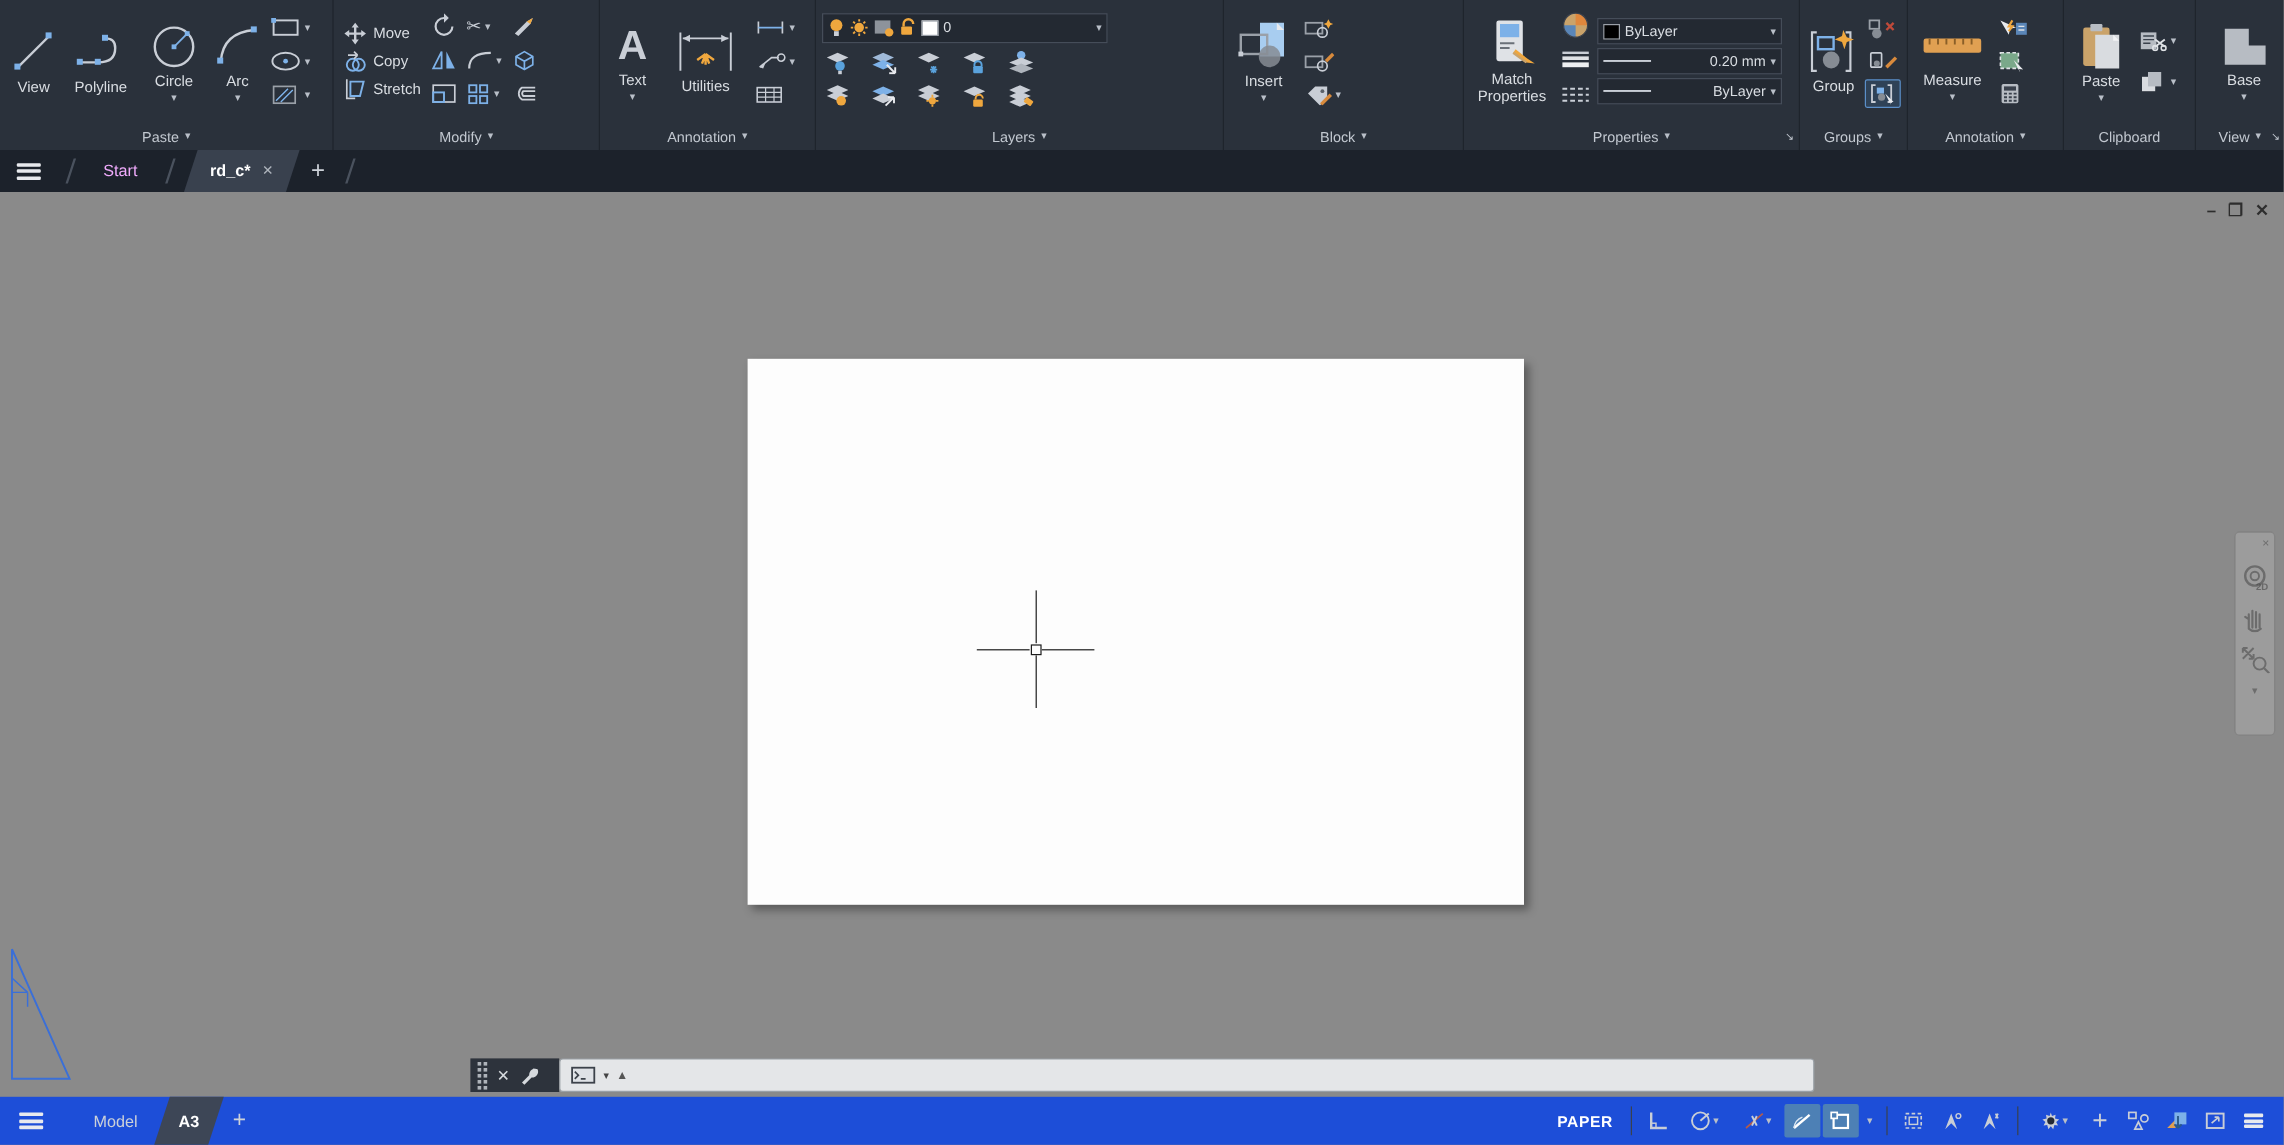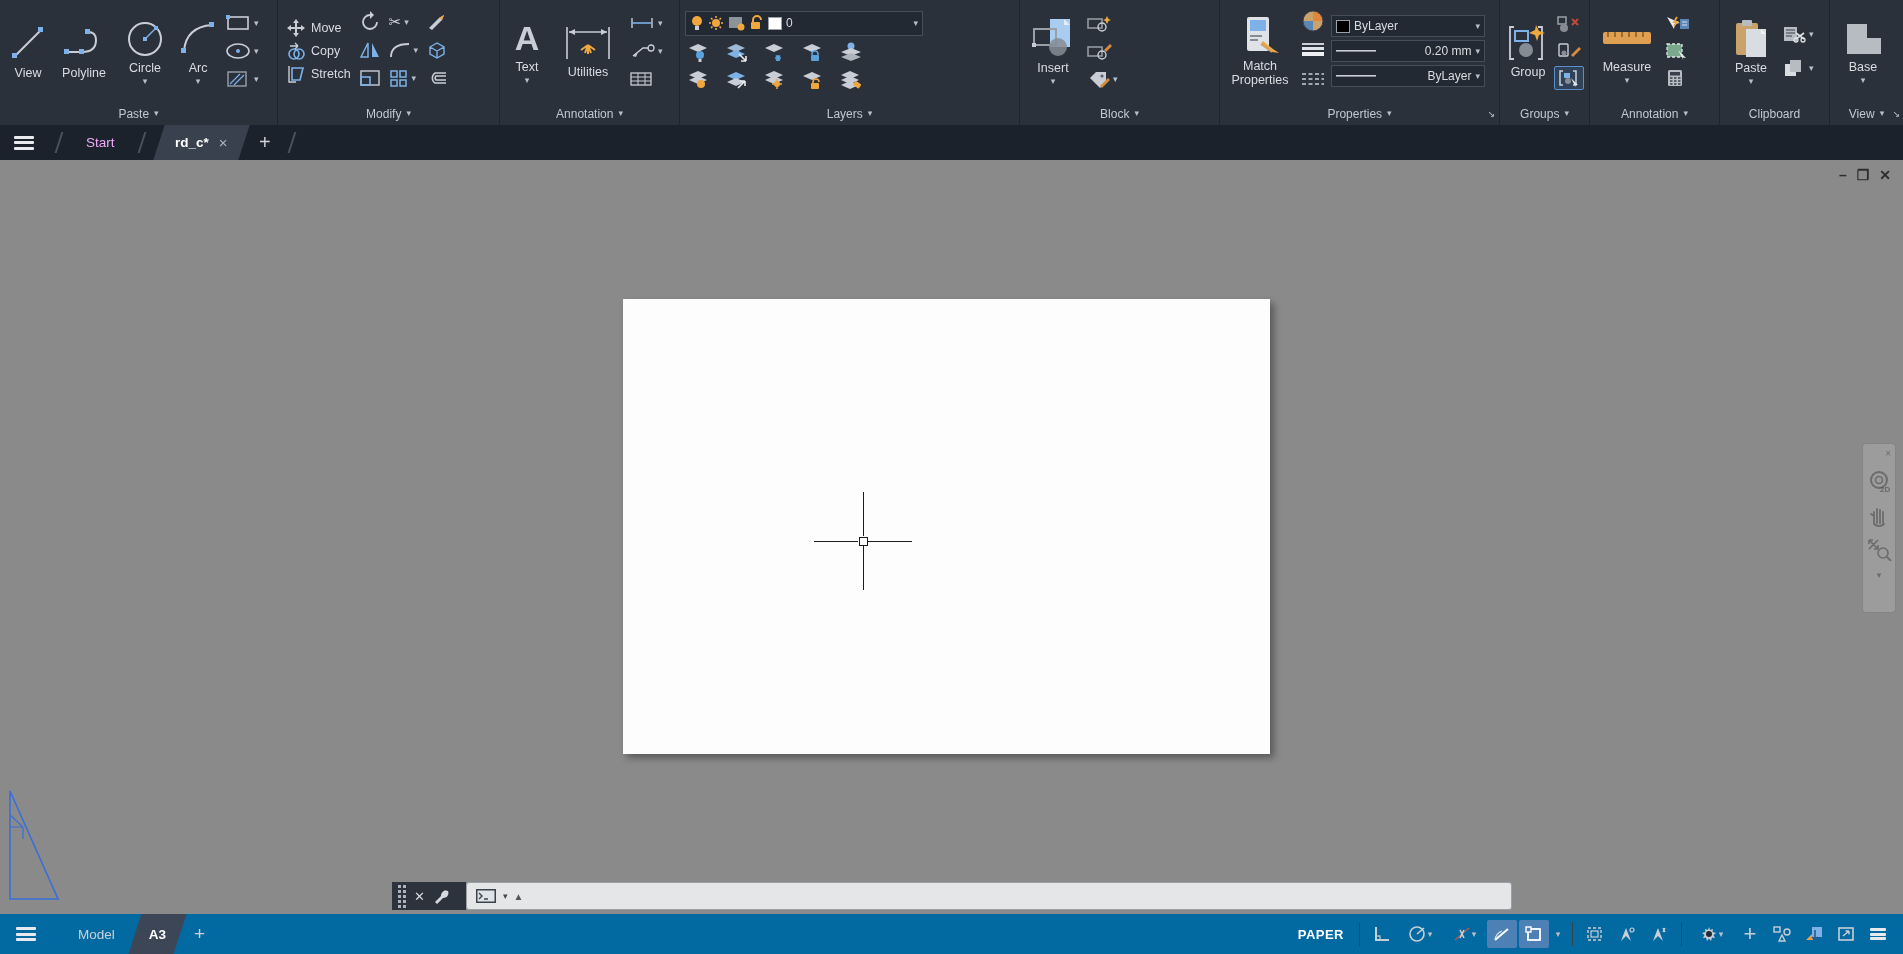--- a/index.html
+++ b/index.html
@@ -54,21 +54,21 @@
   #cmdleft { width:74px; background:#2d333c; display:flex; align-items:center; gap:8px;
              padding:0 6px; color:#d6dade; }
   .gripdots { display:grid; grid-template-columns:repeat(2,3px); grid-auto-rows:3px; gap:2px; }
   .gripdots i { background:#aeb3ba; }
   #cmdinput { flex:1; background:#e4e6e8; border:1px solid #9aa0a6; border-radius:3px;
               display:flex; align-items:center; padding:0 8px; gap:6px; }
   #cmdfield { flex:1; border:none; outline:none; background:transparent;
               font-family:"Liberation Mono", monospace; font-style:italic; font-size:14px; color:#333; }
   #cmdfield::placeholder { color:#5a5a5a; font-style:italic; letter-spacing:2px; }
   
-  #statusbar { position:absolute; left:0; top:914px; width:1903px; height:40px; background:#0369a1;
+  #statusbar { position:absolute; left:0; top:914px; width:1903px; height:40px; background:#1d4ed8;
                display:flex; align-items:center; padding:0 10px; z-index:5; }
   .stab { display:flex; align-items:center; padding:0 14px; height:40px; color:#ccd1d8; font-size:13.5px; }
   .stab.active { background:#3d4656; color:#fff; font-weight:bold; transform:skewX(-18deg); margin:0 6px; }
   .stab.active > * { transform:skewX(18deg); }
   #sbright { margin-left:auto; display:flex; align-items:center; gap:2px; }
   .sic { width:30px; height:28px; display:flex; align-items:center; justify-content:center;
          color:#c9ced6; border-radius:2px; }
   .sic.on { background:#4d80b5; color:#fff; }
   .paperbtn { color:#fff; font-weight:bold; font-size:13px; padding:4px 8px; letter-spacing:0.5px; }
   .sep { width:1px; height:24px; background:#39414e; margin:0 5px; }
@@ -677,21 +677,21 @@
             <span class="ddb">▾</span>
           </span>
       </div>
     </div>
     <div class="pl">
       <span>Clipboard</span>
     </div>
   </div>
 
   <div class="panel" style="width:73px; border-right:none;">
-    <div class="pc" style="justify-content:flex-start">
+    <div class="pc" style="justify-content:flex-end">
       <div class="bb" style="width:56px">
         <span>
           <svg width="44" height="40">
               <path d="M6 6 H26 V20 H40 V36 H6 Z" fill="#b7bcc3"></path>
             </svg>
           </span>
         <span>Base</span>
         <span class="dd">▾</span>
       </div>
     </div>

